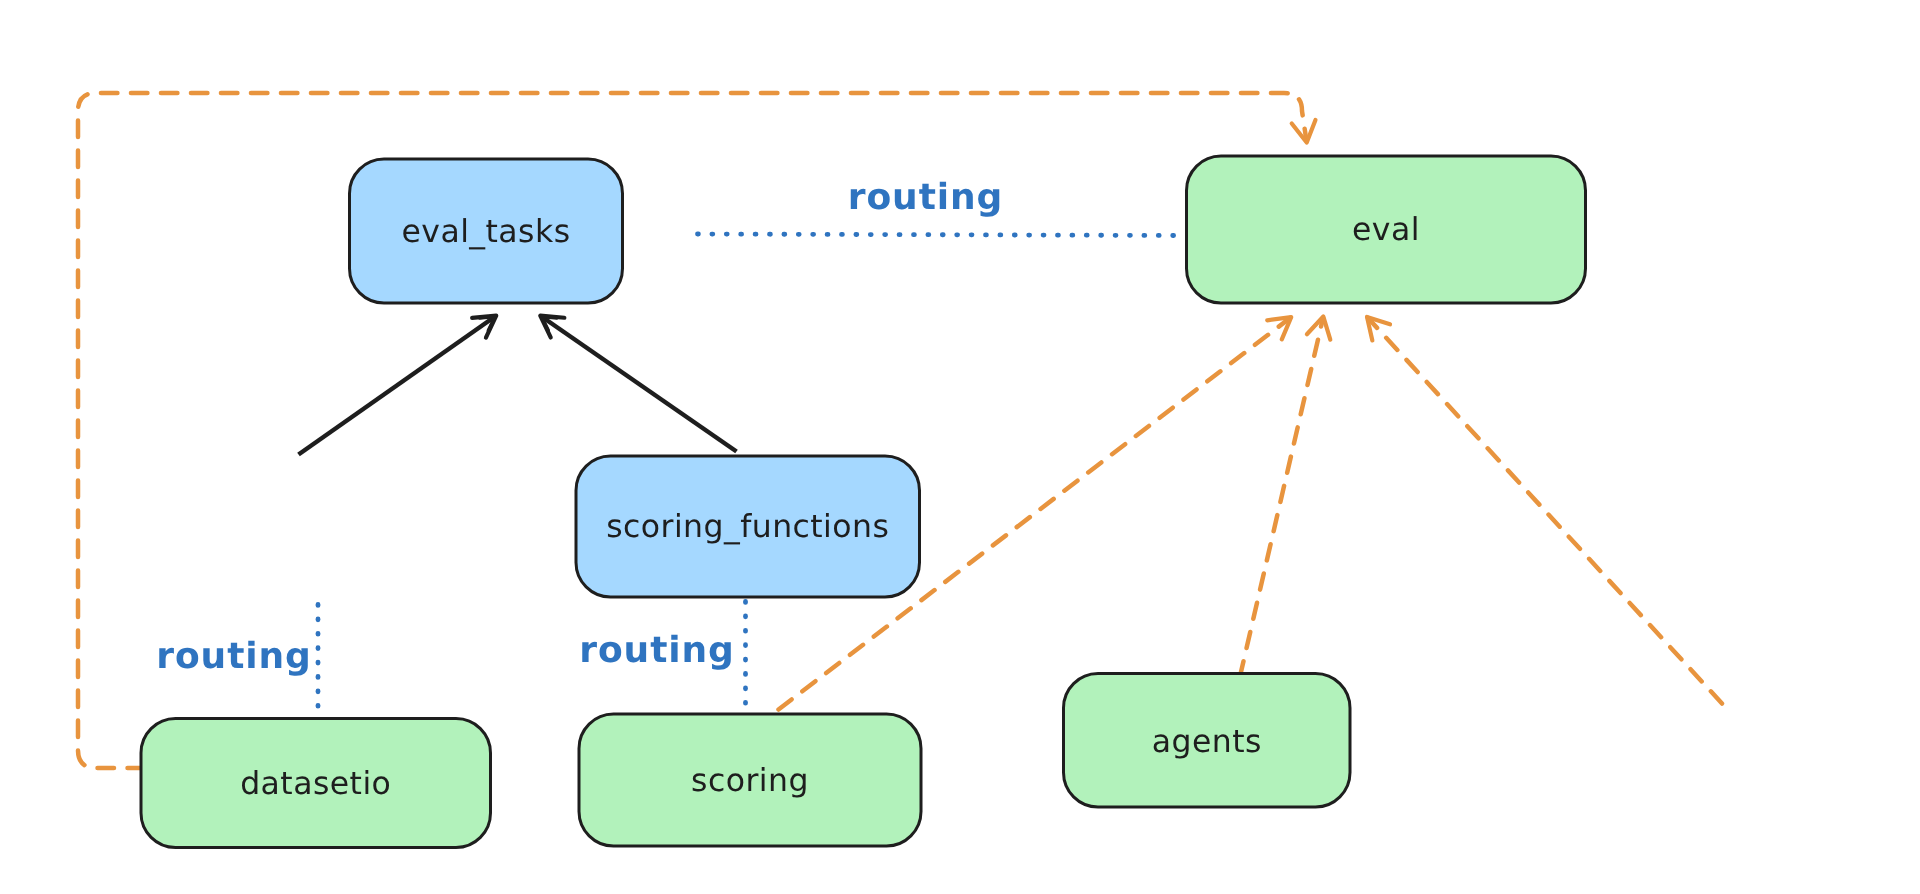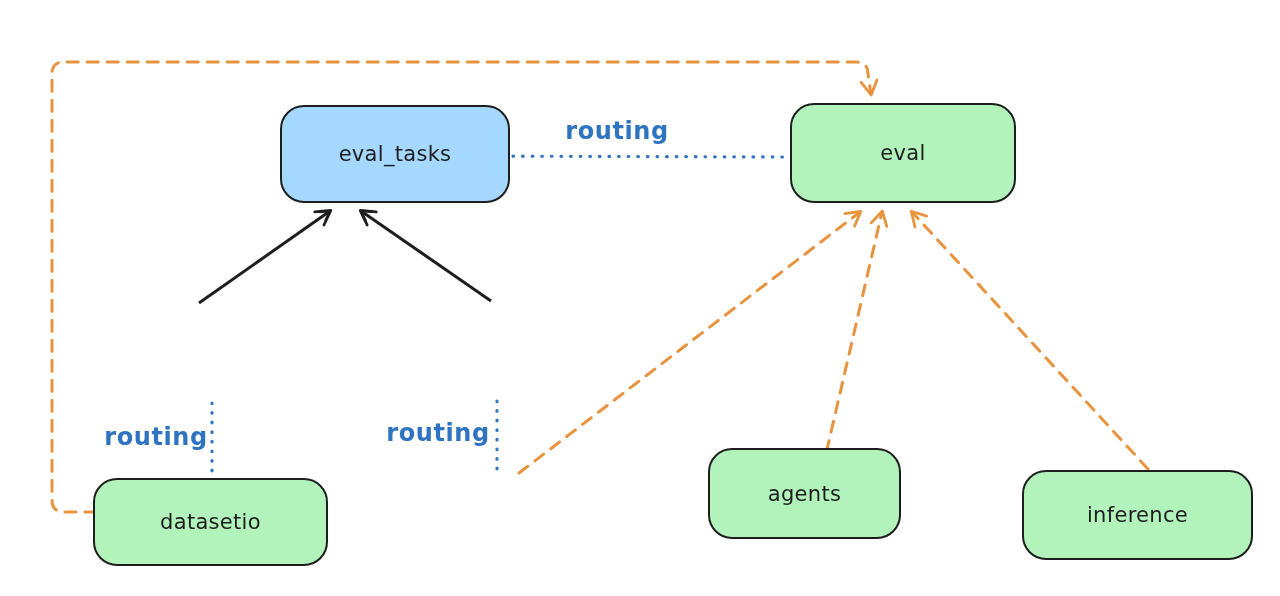--- a/index.html
+++ b/index.html
@@ -26,22 +26,22 @@
   .edge-label{
     position:absolute;
     transform:translate(-50%,-50%);
     color:#2f74c0;
     font-size:24px;
     font-weight:600;
     letter-spacing:0.6px;
     white-space:nowrap;
   }
   
-  #n-eval_tasks{left:232px;top:105px;width:230px;height:98px;margin-left:48px;}
-  #n-eval{left:790px;top:103px;width:226px;height:100px;}
+  #n-eval_tasks{left:232px;top:105px;width:184px;height:98px;}
+  #n-eval{left:790px;top:103px;width:268px;height:100px;}
   #n-datasets{left:95px;top:305px;width:235px;height:95px;}
   #n-scoring_functions{left:383px;top:303px;width:231px;height:96px;}
   #n-datasetio{left:93px;top:478px;width:235px;height:88px;}
   #n-scoring{left:385px;top:475px;width:230px;height:90px;}
   #n-agents{left:708px;top:448px;width:193px;height:91px;}
   #n-inference{left:1022px;top:470px;width:231px;height:90px;}
   #lbl-routing-h{left:617px;top:131px;}
   #lbl-routing-datasets{left:156px;top:437px;}
   #lbl-routing-scoring{left:438px;top:433px;}
 </style>
@@ -73,27 +73,30 @@
     <path d="M 822 471 L 882 212" fill="none" stroke="#e8943e" stroke-width="3" stroke-dasharray="11 9" stroke-linecap="round" marker-end="url(#arrow-orange)"></path>
     <path d="M 1148 469 L 912 212" fill="none" stroke="#e8943e" stroke-width="3" stroke-dasharray="11 9" stroke-linecap="round" marker-end="url(#arrow-orange)"></path>
   </svg>
 
   <div class="node api" id="n-eval_tasks">
     <span>eval_tasks</span>
   </div>
   <div class="node provider" id="n-eval">
     <span>eval</span>
   </div>
+  <div class="node api" id="n-scoring_functions">
+    <span>scoring_functions</span>
+  </div>
   <div class="node provider" id="n-datasetio">
     <span>datasetio</span>
   </div>
+  <div class="node provider" id="n-scoring">
+    <span>scoring</span>
+  </div>
   <div class="node provider" id="n-agents">
     <span>agents</span>
-  </div>
-  <div class="node provider" id="n-inference">
-    <span>inference</span>
   </div>
 
   <span class="edge-label" id="lbl-routing-h">routing</span>
   <span class="edge-label" id="lbl-routing-datasets">routing</span>
   <span class="edge-label" id="lbl-routing-scoring">routing</span>
 
 </div>
 
 </body></html>

